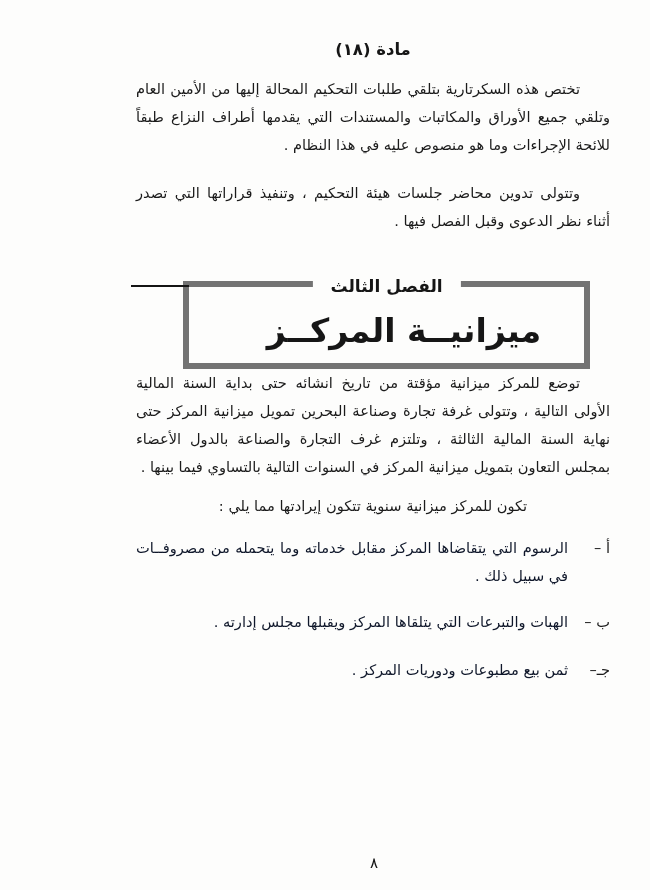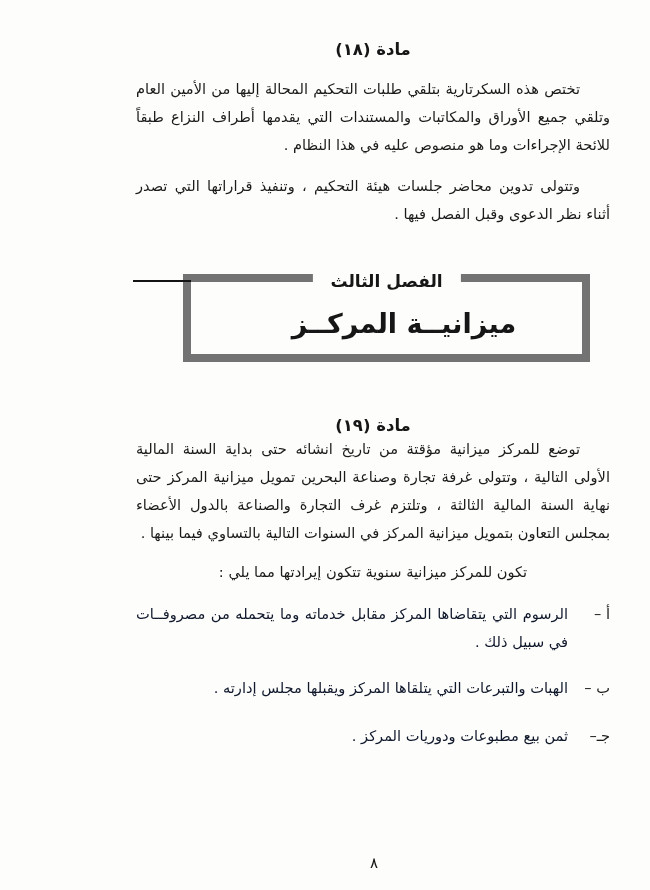--- a/index.html
+++ b/index.html
@@ -24,27 +24,27 @@
     letter-spacing: .5px;
   }
   .para {
     font-size: 14.6px;
     line-height: 28px;
     text-align: justify;
     color: #1b1b1b;
   }
   .indent { text-indent: 30px; }
   .p18a { margin-top: 16px; }
-  .p18b { margin-top: 13px; }
+  .p18b { margin-top: 20px; }
 
   .chapter-box {
     position: relative;
     margin: 46px 20px 0 47px;
     height: 88px;
-    border: 8px solid #737373;
+    border: 6px solid #737373;
     display: flex;
     align-items: center;
     justify-content: center;
   }
   .chapter-title {
     position: absolute;
     top: -14px;
     left: 50%;
     transform: translateX(-50%);
     background: #fdfdfc;
@@ -56,21 +56,21 @@
   }
   .chapter-dash {
     position: absolute;
     top: -2px;
     right: 100%;
     width: 58px;
     height: 0;
     border-top: 2px solid #141414;
   }
   .chapter-subtitle {
-    font-size: 27px;
+    font-size: 33px;
     font-weight: bold;
     letter-spacing: 1px;
     padding-top: 10px;
     margin-left: 35px;
   }
 
   .h19 { margin-top: 54px; }
   .p19 { margin-top: 0; }
   .h20 { margin-top: 46px; }
   .p20intro { margin-top: 11px; text-align: center; }
@@ -112,21 +112,20 @@
   <p class="para indent p18a">تختص هذه السكرتارية بتلقي طلبات التحكيم المحالة إليها من الأمين العام وتلقي جميع الأوراق والمكاتبات والمستندات التي يقدمها أطراف النزاع طبقاً للائحة الإجراءات وما هو منصوص عليه في هذا النظام .</p>
 
   <p class="para indent p18b">وتتولى تدوين محاضر جلسات هيئة التحكيم ، وتنفيذ قراراتها التي تصدر أثناء نظر الدعوى وقبل الفصل فيها .</p>
 
   <div class="chapter-box">
     <span class="chapter-dash"></span>
     <span class="chapter-title">الفصل الثالث</span>
     <div class="chapter-subtitle">ميزانيــة المركــز</div>
   </div>
 
-  <div class="article-heading h19">مادة (١٩)</div>
 
   <p class="para indent p19">توضع للمركز ميزانية مؤقتة من تاريخ انشائه حتى بداية السنة المالية الأولى التالية ، وتتولى غرفة تجارة وصناعة البحرين تمويل ميزانية المركز حتى نهاية السنة المالية الثالثة ، وتلتزم غرف التجارة والصناعة بالدول الأعضاء بمجلس التعاون بتمويل ميزانية المركز في السنوات التالية بالتساوي فيما بينها .</p>
 
 
   <p class="para p20intro">تكون للمركز ميزانية سنوية تتكون إيرادتها مما يلي :</p>
 
   <div class="list">
 
     <div class="list-item li-a">
       <span class="marker">أ –</span>

